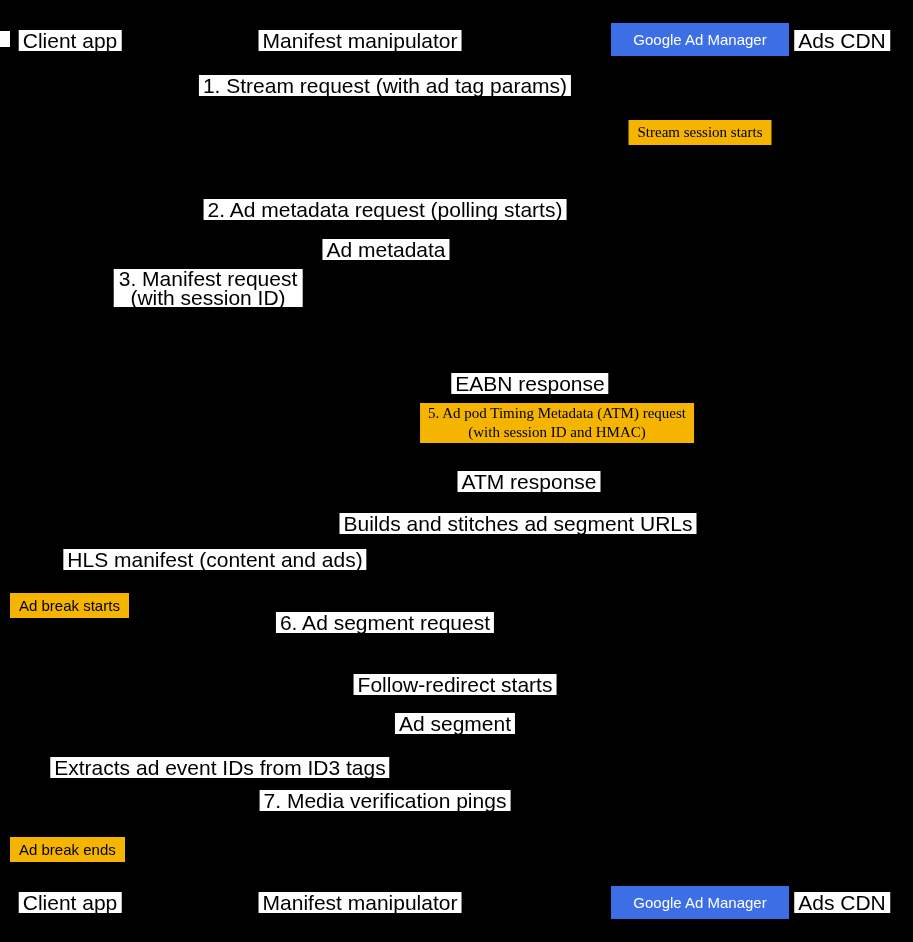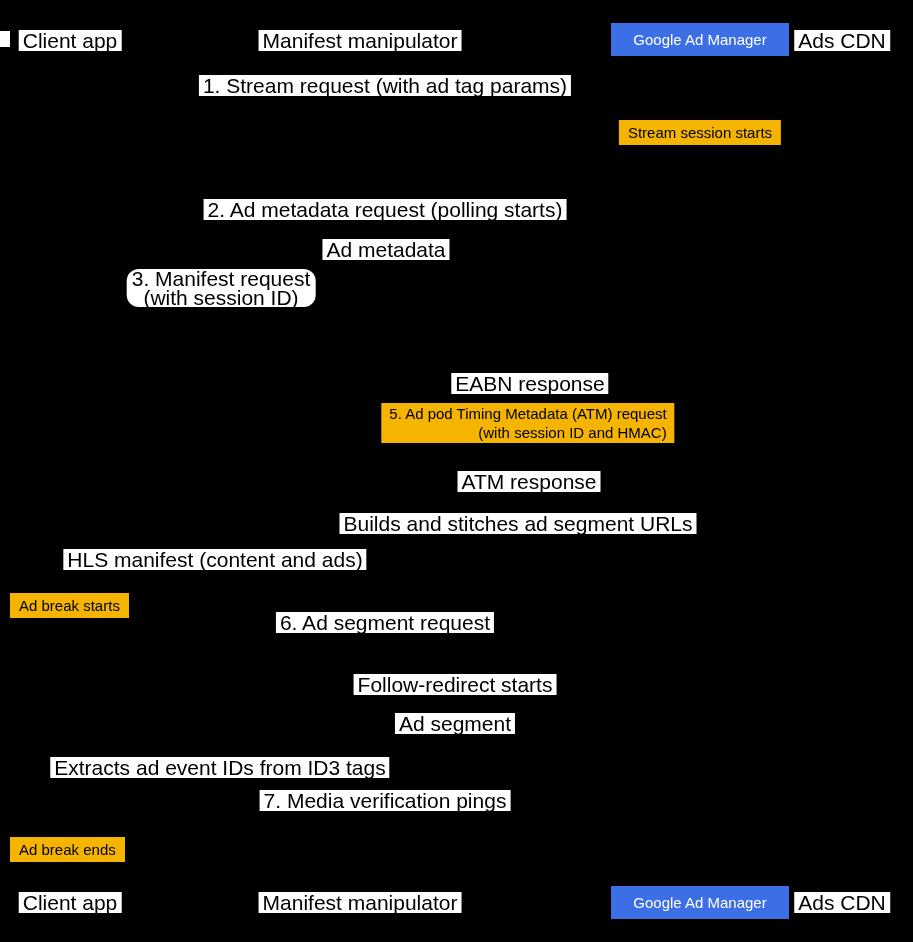--- a/index.html
+++ b/index.html
@@ -31,21 +31,21 @@
   .note{
     position:absolute;
     background:#f4b400;
     color:#000000;
     font-size:15px;
     line-height:25px;
     height:25px;
     padding:0 9px;
     white-space:nowrap;
   }
-  .note.centered{transform:translateX(-50%);}
+  .note.centered{transform:translateX(-50%);font-family:Liberation Serif, serif;}
   .note.two-line{
     height:auto;
     line-height:19px;
     white-space:pre-line;
     text-align:center;
     padding:1px 8px;
   }
   .actor{
     position:absolute;
     background:#3c6ee6;
@@ -78,27 +78,27 @@
 
   <div class="plabel" style="left:385px;top:75px;">1. Stream request (with ad tag params)</div>
 
   <div class="note centered" style="left:700px;top:120px;">Stream session starts</div>
 
 
   <div class="plabel" style="left:385px;top:199px;">2. Ad metadata request (polling starts)</div>
 
   <div class="plabel" style="left:386px;top:239px;">Ad metadata</div>
 
-  <div class="plabel two-line" style="left:221px;top:269px;border-radius:12px;">3. Manifest request
+  <div class="plabel two-line" style="left:208px;top:269px;">3. Manifest request
 (with session ID)</div>
 
 
   <div class="plabel" style="left:530px;top:373px;">EABN response</div>
 
-  <div class="note two-line centered" style="left:528px;top:403px;text-align:right;">5. Ad pod Timing Metadata (ATM) request
+  <div class="note two-line centered" style="left:557px;top:403px;">5. Ad pod Timing Metadata (ATM) request
 (with session ID and HMAC)</div>
 
   <div class="plabel" style="left:529px;top:471px;">ATM response</div>
 
   <div class="plabel" style="left:518px;top:513px;">Builds and stitches ad segment URLs</div>
 
   <div class="plabel" style="left:215px;top:549px;">HLS manifest (content and ads)</div>
 
   <div class="note" style="left:10px;top:593px;">Ad break starts</div>
 

